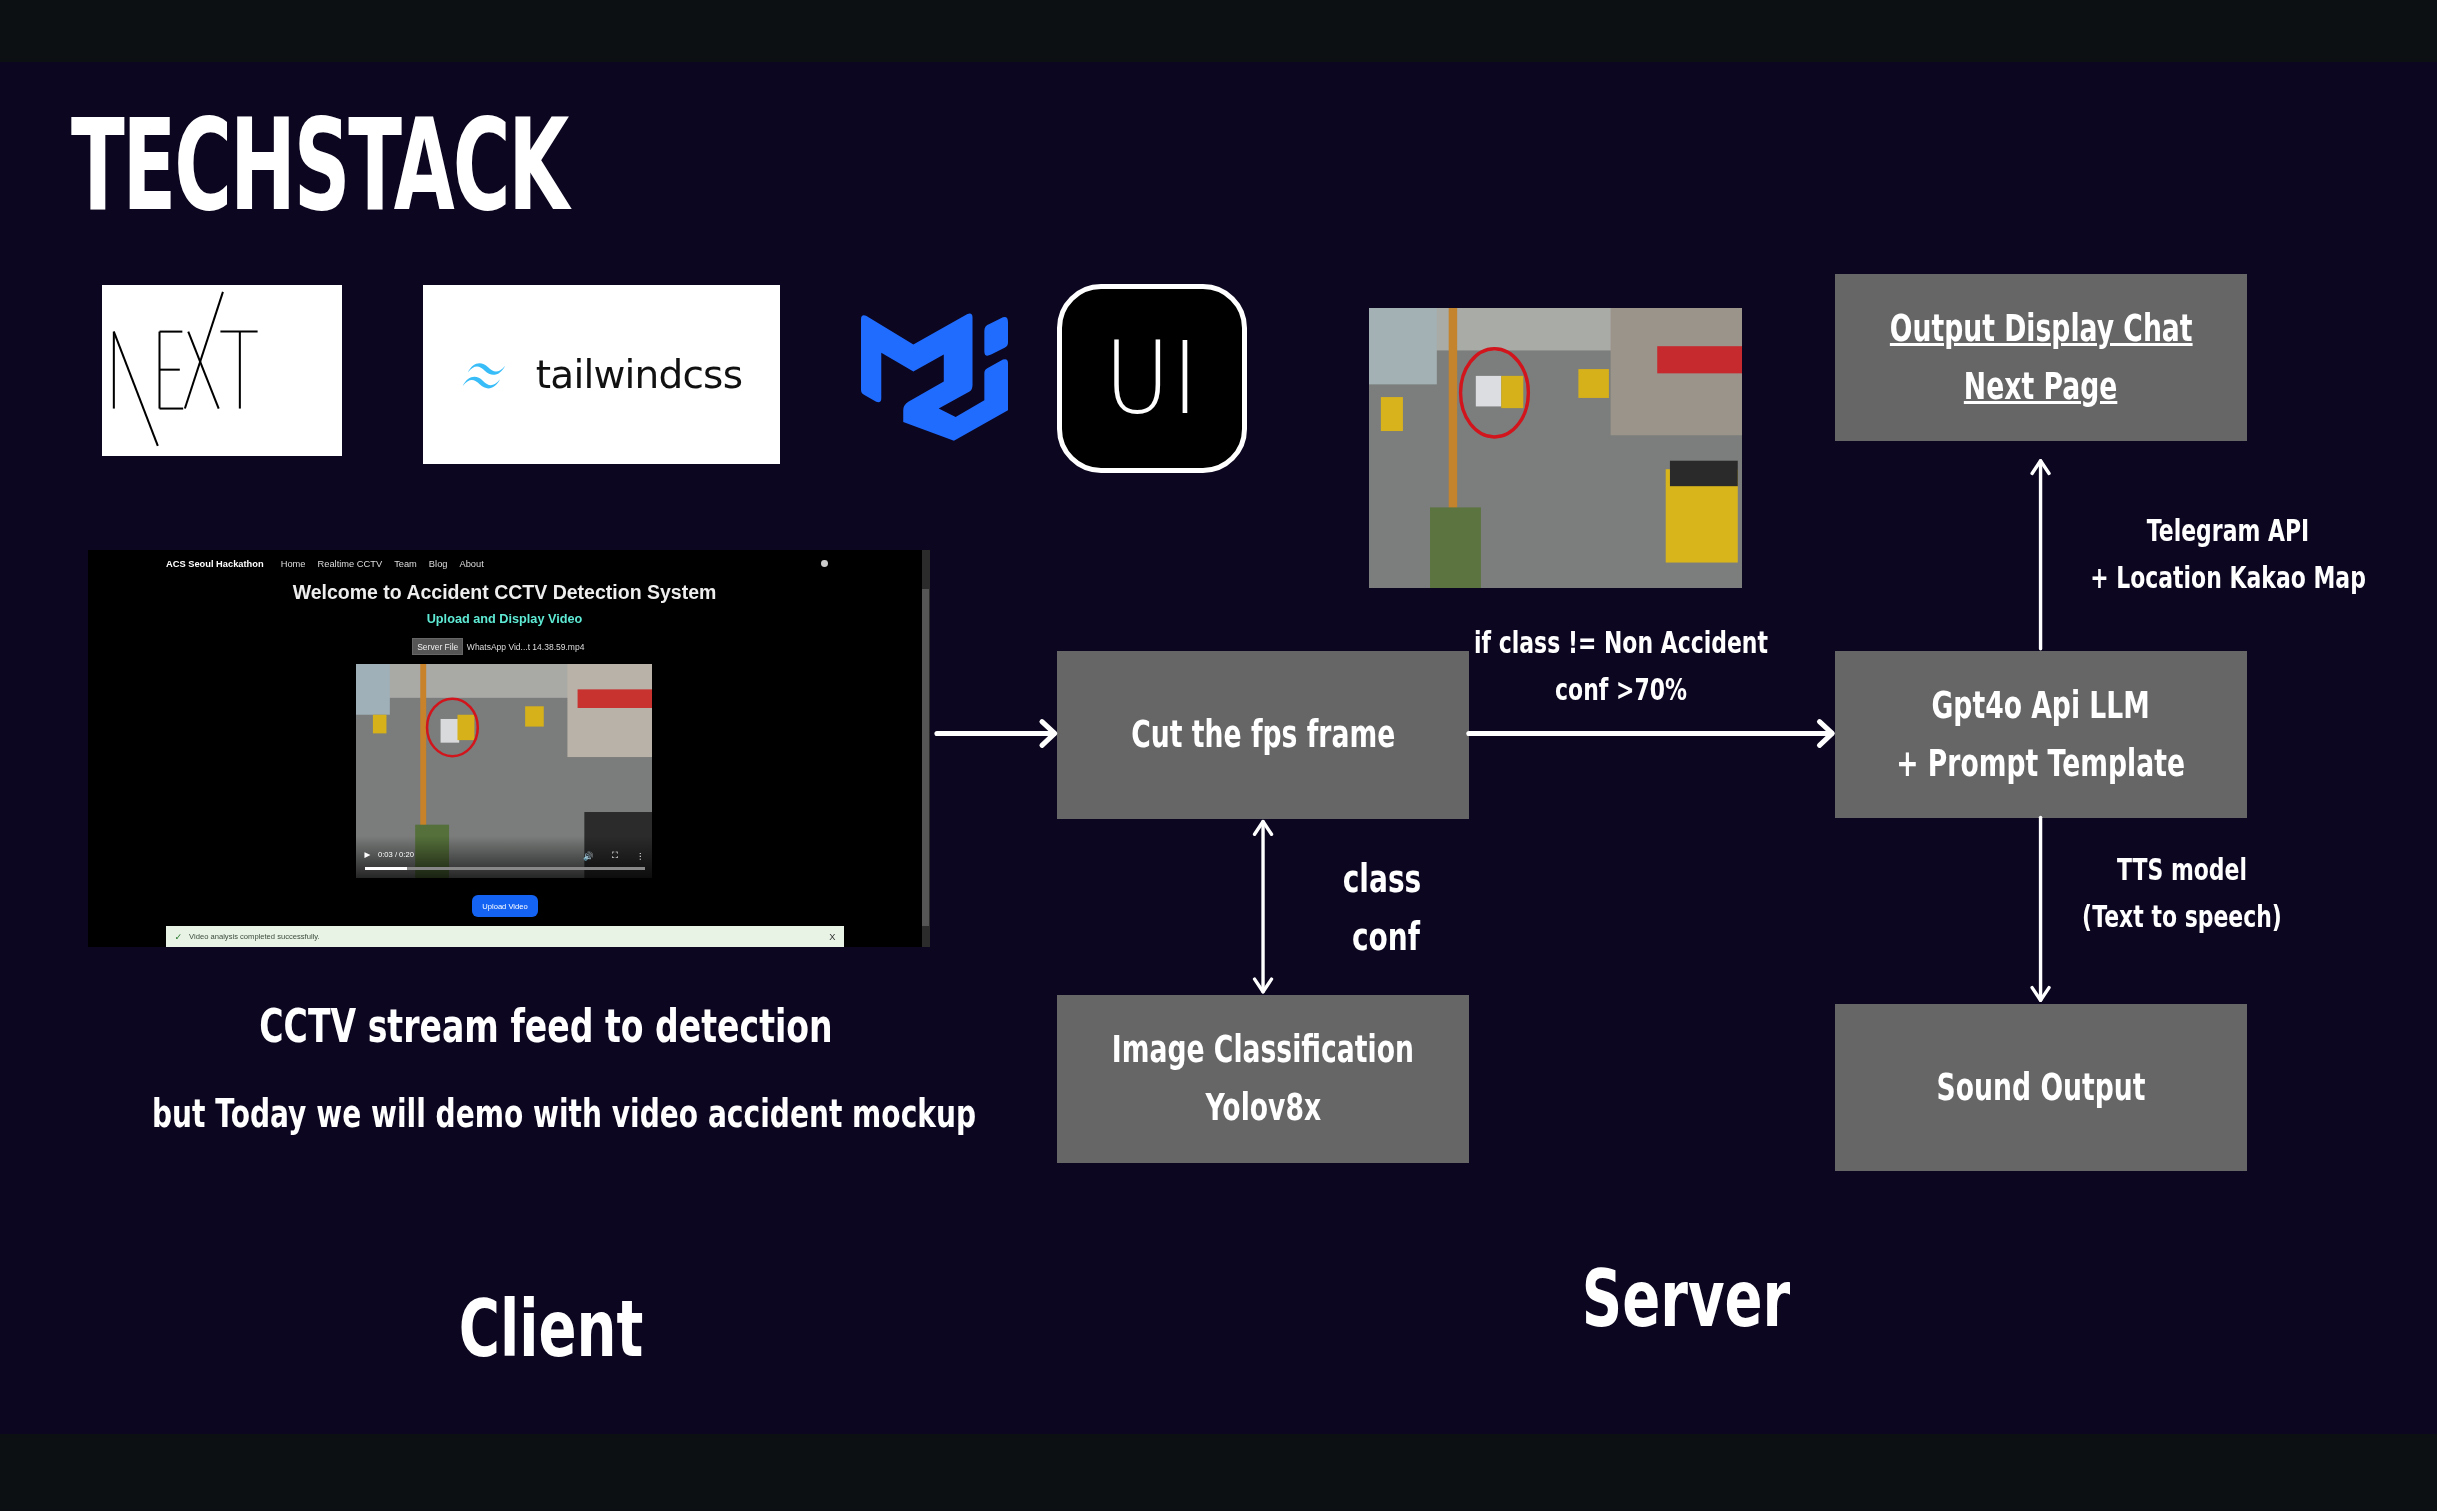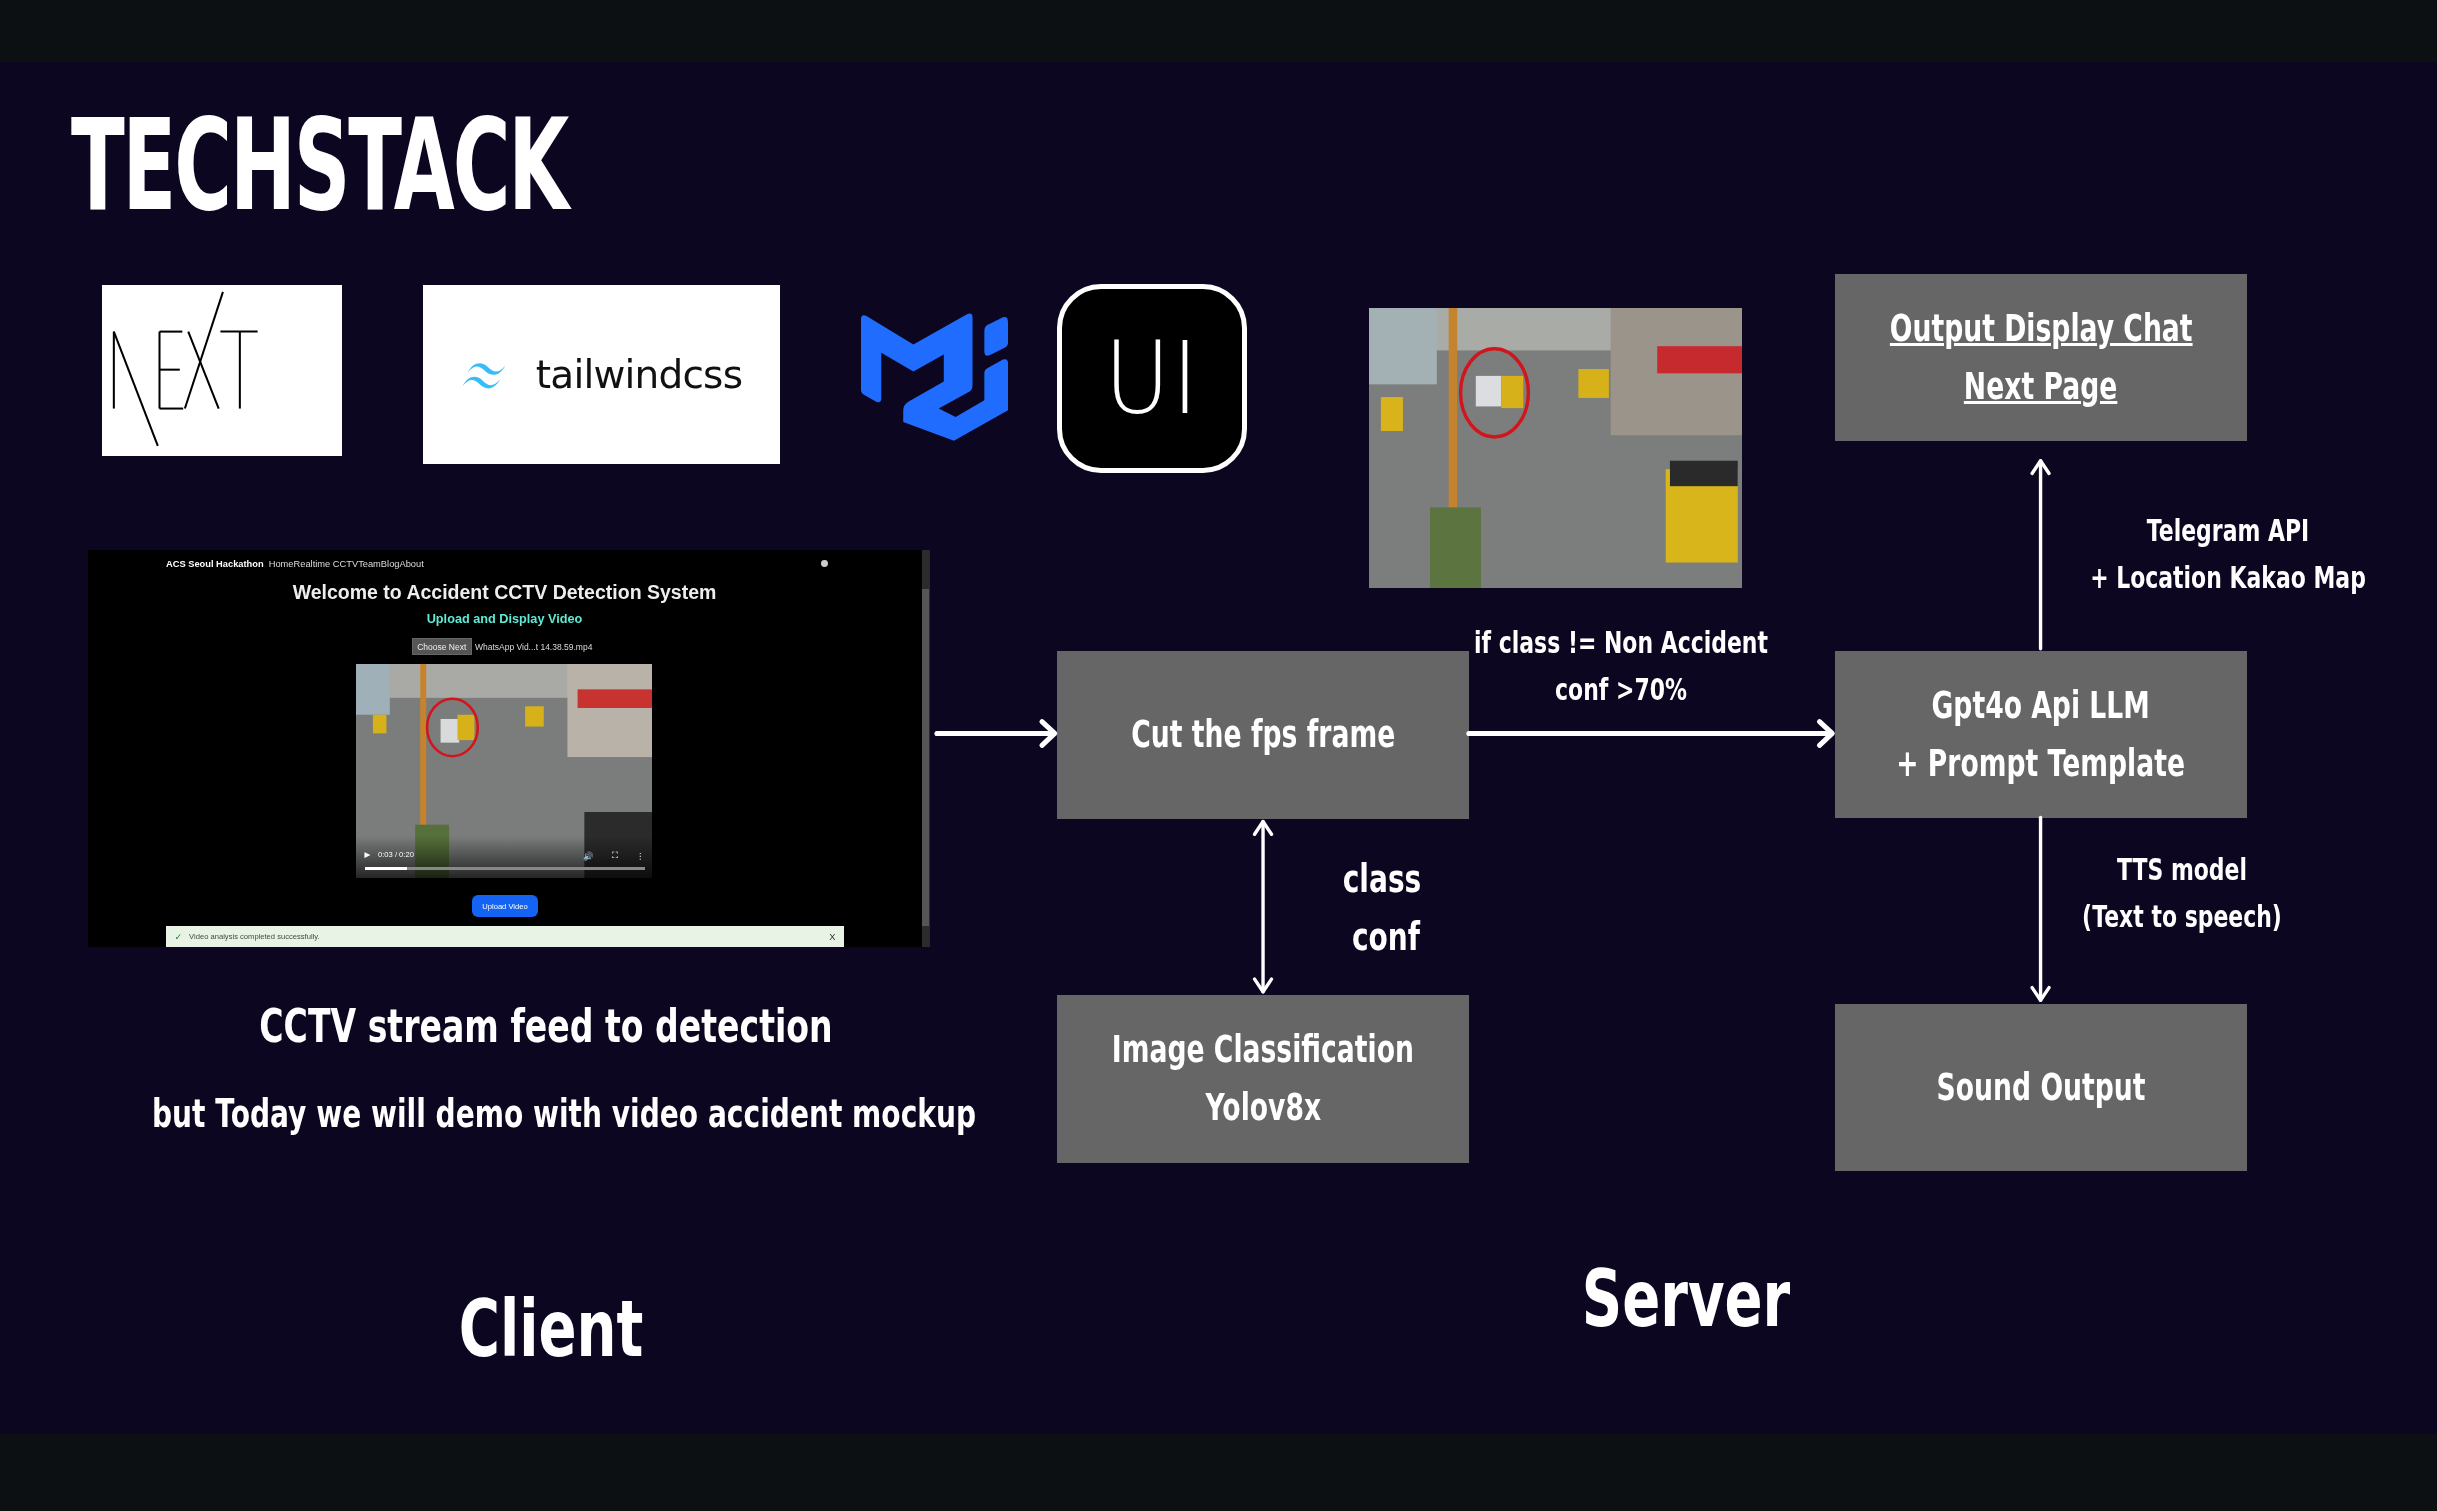--- a/index.html
+++ b/index.html
@@ -18,21 +18,21 @@
   .tw-text { font-family: "DejaVu Sans", sans-serif; font-size: 39px; color: #111; margin-left: 19px; letter-spacing: -0.8px; }
   .logo-mui { left: 861px; top: 312px; width: 147px; height: 129px; }
   .logo-ui { left: 1057px; top: 284px; width: 190px; height: 189px; background: #000; border: 5.1px solid #fff; border-radius: 44px;
              display: flex; align-items: center; justify-content: center; }
   .ui-text { font-family: "DejaVu Sans", sans-serif; font-weight: 200; font-size: 100px; color: #fff; transform: scaleX(0.9); letter-spacing: 1.7px; }
 
   
   .webshot { left: 88px; top: 550px; width: 842px; height: 397px; background: #000; overflow: hidden; }
   .ws-scroll { position: absolute; right: 0; top: 0; width: 8.5px; height: 397px; background: #2b2b2b; }
   .ws-thumb { position: absolute; left: 0.8px; top: 39px; width: 6.8px; height: 337px; background: #555; }
-  .ws-nav { position: absolute; left: 78px; top: 8.5px; display: flex; gap: 0; font-size: 9.3px; color: #ddd; }
+  .ws-nav { position: absolute; left: 78px; top: 8.5px; display: flex; gap: 12px; font-size: 9.3px; color: #ddd; }
   .ws-brand { font-weight: bold; color: #fff; margin-right: 5.1px; }
   .ws-sun { position: absolute; left: 733px; top: 10.2px; width: 6.8px; height: 6.8px; border-radius: 50%; background: #ccc; }
   .ws-h1 { position: absolute; left: 0; width: 833px; top: 31px; text-align: center; font-size: 19.5px; font-weight: bold; color: #eee; }
   .ws-h2 { position: absolute; left: 0; width: 833px; top: 62px; text-align: center; font-size: 12.7px; font-weight: bold; color: #5eead4; }
   .ws-file { position: absolute; left: 324px; top: 88px; display: flex; align-items: center; font-size: 8.5px; color: #ddd; }
   .ws-choose { background: #555; color: #eee; padding: 2.5px 4.2px; margin-right: 3.4px; border: 0.8px solid #666; }
   .ws-video { position: absolute; left: 268px; top: 114px; width: 296px; height: 214px; overflow: hidden;
               background: linear-gradient(180deg, #9a9a92 0%, #7c7f7e 40%, #6d6e6c 80%, #222 100%); }
   .ws-vctrl { position: absolute; left: 0; bottom: 0; width: 296px; height: 42px; background: linear-gradient(180deg, rgba(0,0,0,0) 0%, rgba(0,0,0,0.7) 100%); }
   .ws-time { position: absolute; left: 22px; bottom: 18.6px; font-size: 7.6px; color: #fff; }
@@ -117,21 +117,21 @@
     <span>Home</span>
     <span>Realtime CCTV</span>
     <span>Team</span>
     <span>Blog</span>
     <span>About</span>
   </div>
   <div class="ws-sun"></div>
   <div class="ws-h1">Welcome to Accident CCTV Detection System</div>
   <div class="ws-h2">Upload and Display Video</div>
   <div class="ws-file">
-    <span class="ws-choose">Choose Next</span>
+    <span class="ws-choose">Server File</span>
     <span>WhatsApp Vid...t 14.38.59.mp4</span>
   </div>
   <div class="ws-video">
     <svg class="scene" viewBox="0 0 350 253" preserveAspectRatio="none">
       <rect x="0" y="0" width="350" height="253" fill="#7a7d7b"></rect>
       <rect x="0" y="0" width="350" height="40" fill="#a9aaa6"></rect>
       <rect x="250" y="0" width="100" height="110" fill="#b9b2a8"></rect>
       <rect x="262" y="30" width="88" height="22" fill="#c8322f"></rect>
       <rect x="0" y="0" width="40" height="60" fill="#9fb0b8"></rect>
       <rect x="76" y="0" width="7" height="253" fill="#c8822a"></rect>

